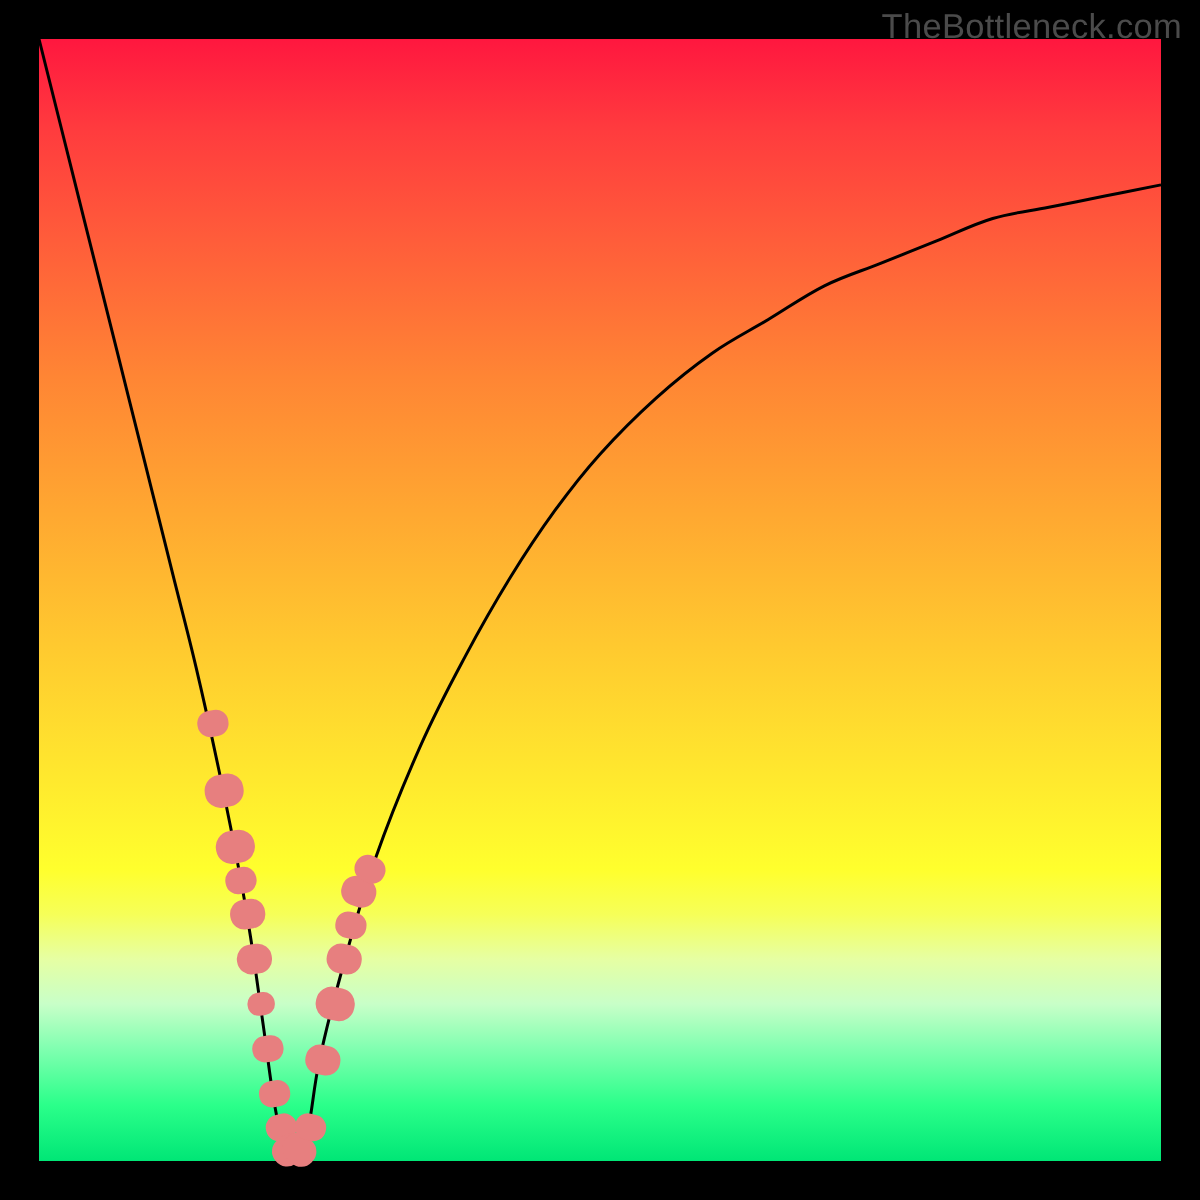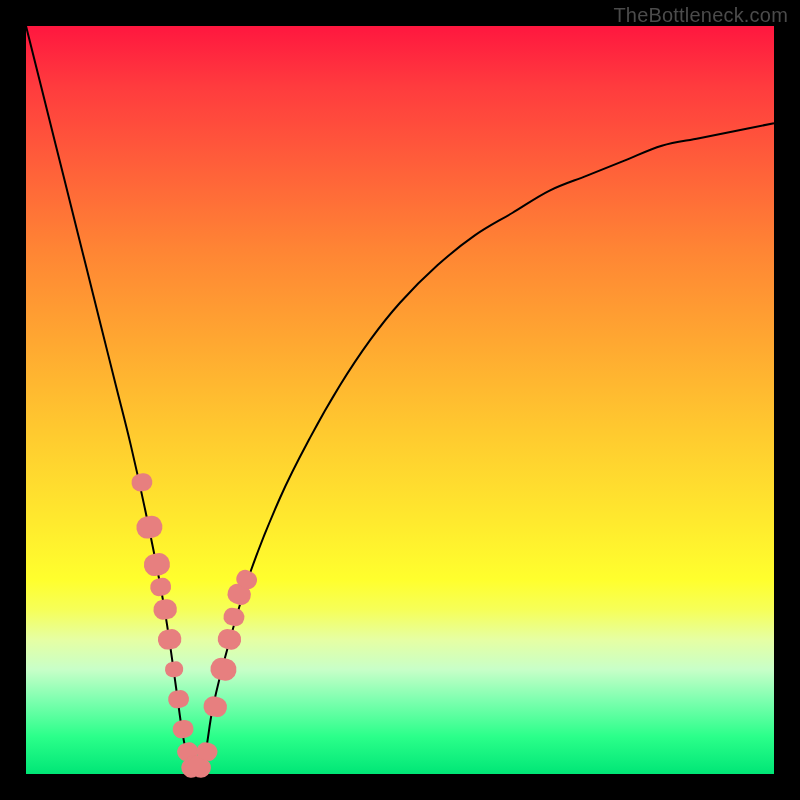--- a/index.html
+++ b/index.html
@@ -32,21 +32,21 @@
       #80ffb0 90%,
       #2bff8a 95%,
       #00e676 100%
     );
   }
   .watermark {
     position: absolute;
     top: 4px;
     right: 12px;
     color: #4b4b4b;
-    font-size: 20px;
+    font-size: 23px;
     letter-spacing: 0.2px;
     font-weight: 400;
   }
   svg.curve {
     position: absolute;
     left: 0;
     top: 0;
     width: 748px;
     height: 748px;
     overflow: visible;

